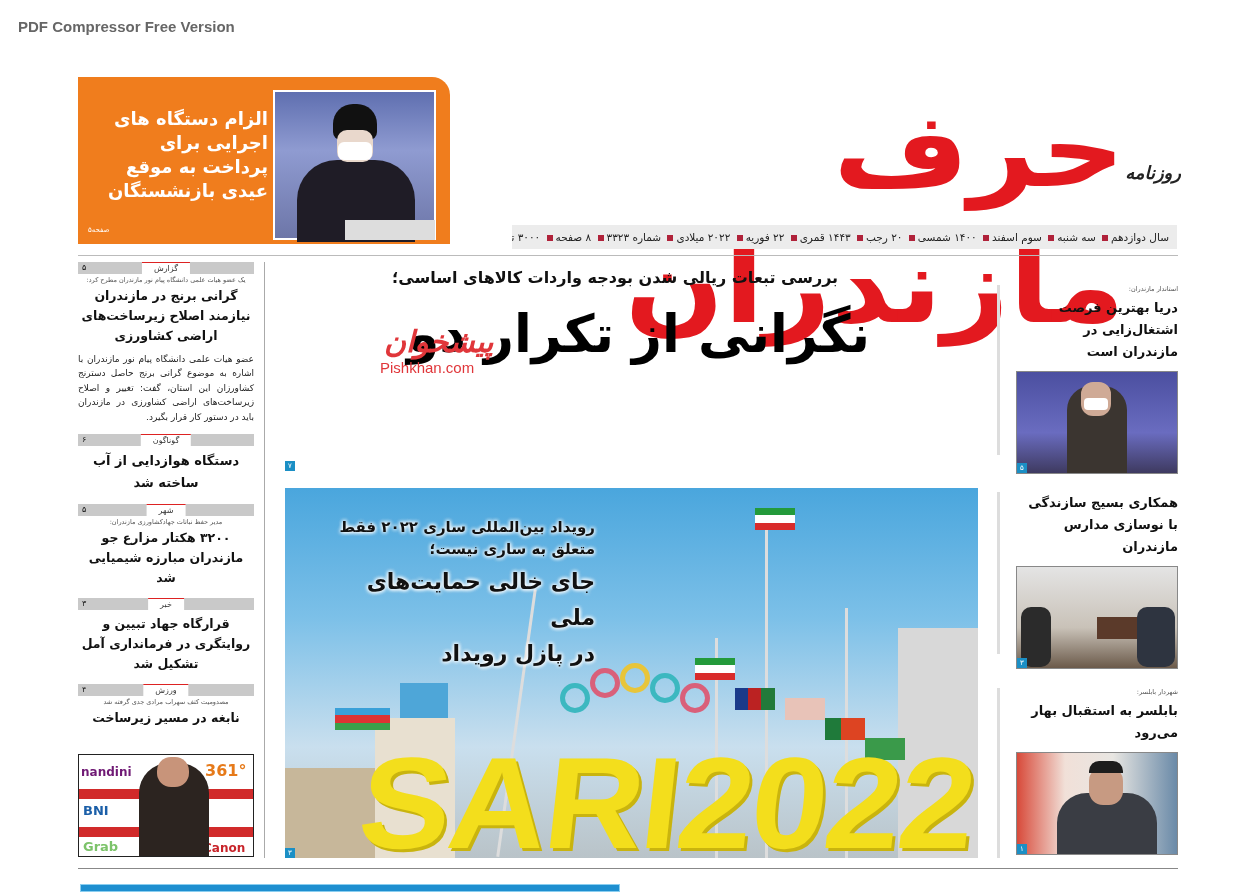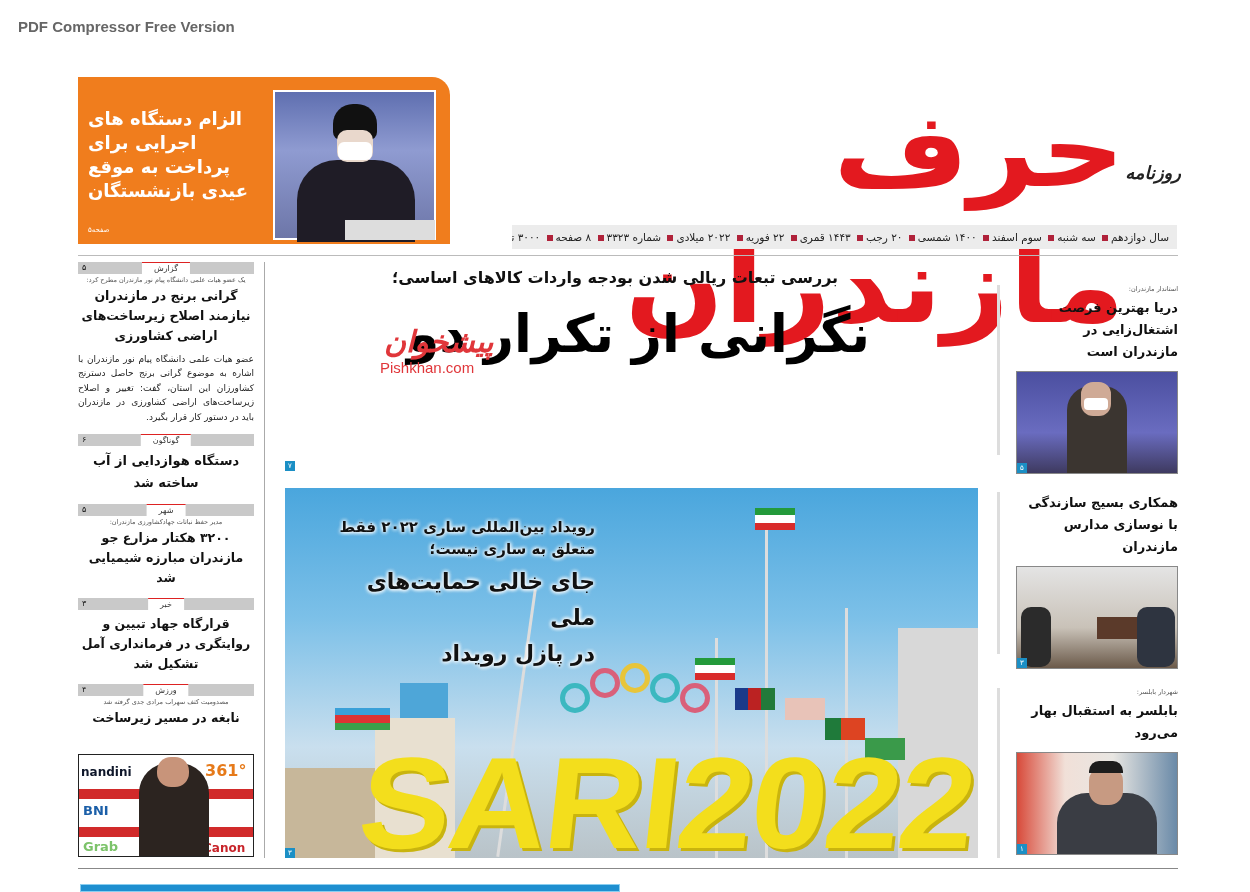--- a/index.html
+++ b/index.html
@@ -17,21 +17,21 @@
   .dateline .sep { display: inline-block; width: 6px; height: 6px; background: #b0223a; margin: 0 3px; vertical-align: middle; }
 
   
   .teaser { position: absolute; left: 78px; top: 77px; width: 372px; height: 167px; background: #f07d1d; border-radius: 0 18px 0 0; overflow: hidden; }
   .teaser-photo { position: absolute; left: 195px; top: 13px; width: 163px; height: 150px; background: linear-gradient(180deg, #5f6fb0 0%, #8f9bd1 40%, #6d76a8 100%); border: 2px solid #fff; }
   .teaser-photo .head { position: absolute; left: 58px; top: 12px; width: 44px; height: 36px; background: #111; border-radius: 20px 20px 8px 8px; }
   .teaser-photo .face { position: absolute; left: 62px; top: 38px; width: 36px; height: 32px; background: #e9d8cc; border-radius: 10px; }
   .teaser-photo .mask { position: absolute; left: 63px; top: 50px; width: 34px; height: 18px; background: #fff; border-radius: 6px; }
   .teaser-photo .body { position: absolute; left: 22px; top: 68px; width: 118px; height: 82px; background: #1f1c26; border-radius: 40px 40px 0 0; }
   .teaser-photo .desk { position: absolute; left: 70px; top: 128px; width: 90px; height: 20px; background: #ddd; }
-  .teaser-text { position: absolute; left: 10px; top: 30px; width: 180px; direction: rtl; text-align: left; color: #fff; font-weight: bold; font-size: 18px; line-height: 24px; }
+  .teaser-text { position: absolute; left: 10px; top: 30px; width: 180px; direction: rtl; text-align: right; color: #fff; font-weight: bold; font-size: 18px; line-height: 24px; }
   .teaser-page { position: absolute; left: 10px; bottom: 10px; color: #fff; font-size: 7px; }
 
   
   .hline { position: absolute; height: 1px; background: #888; }
   .vline { position: absolute; width: 1px; background: #aaa; }
 
   
   .left-col { position: absolute; left: 78px; top: 262px; width: 176px; direction: rtl; }
   .sec-bar { height: 12px; background: #c9c9c9; position: relative; margin-bottom: 2px; }
   .sec-bar .lbl { position: absolute; left: 50%; top: 0; transform: translateX(-50%); background: #fff; border-top: 1px solid #d22; padding: 0 12px; font-size: 8px; line-height: 11px; color: #333; }
@@ -151,21 +151,21 @@
         <span class="num">۴</span>
       </div>
     <div class="kicker">مصدومیت کتف سهراب مرادی جدی گرفته شد</div>
     <div class="lhead">نابغه در مسیر زیرساخت</div>
   </div>
 </div>
 
 <div class="sport-photo">
   <div class="stripe" style="top:34px;"></div>
   <div class="stripe" style="top:72px;"></div>
-  <span class="brand" style="left:2px; top:10px; color:#0f172a; font-size:12px;">nandini</span>
+  <span class="brand" style="left:2px; top:10px; color:#701a75; font-size:12px;">nandini</span>
   <span class="brand" style="left:126px; top:6px; color:#e67a1a; font-size:16px;">361°</span>
   <span class="brand" style="left:4px; top:48px; color:#1b5fa8;">BNI</span>
   <span class="brand" style="left:4px; top:84px; color:#7cc36a;">Grab</span>
   <span class="brand" style="left:124px; top:86px; color:#c8242a; font-size:12px;">Canon</span>
   <div class="athlete"></div>
   <div class="athlete-head"></div>
 </div>
 
 <div class="kicker-main">بررسی تبعات ریالی شدن بودجه واردات کالاهای اساسی؛</div>
 <div class="headline-main">

